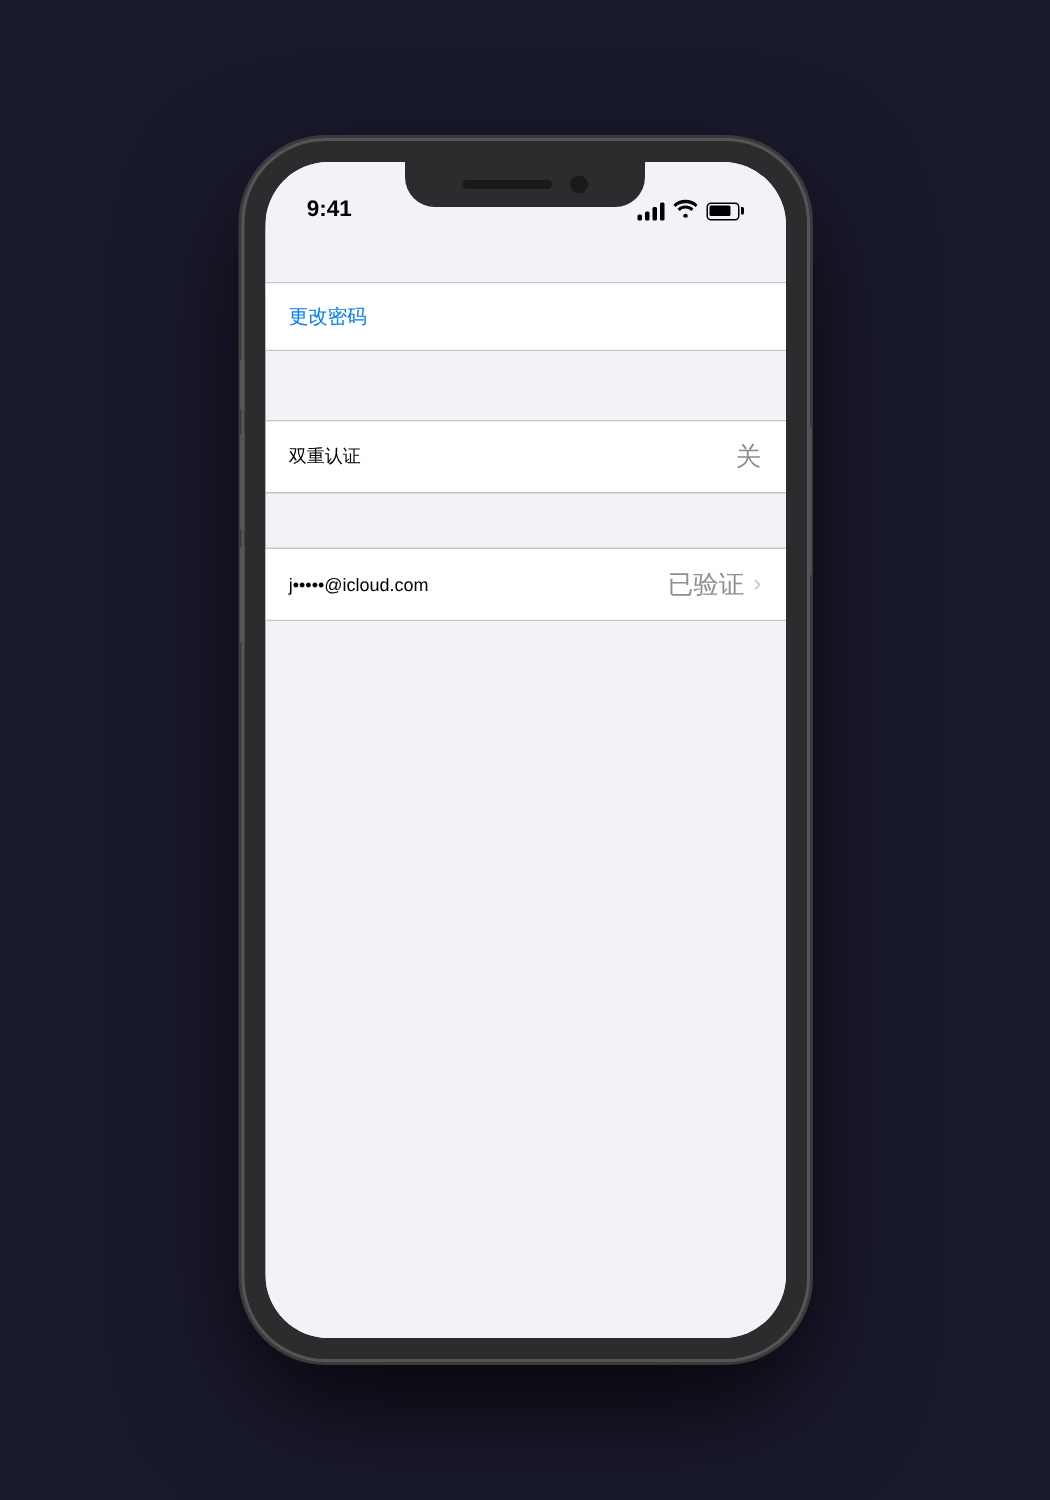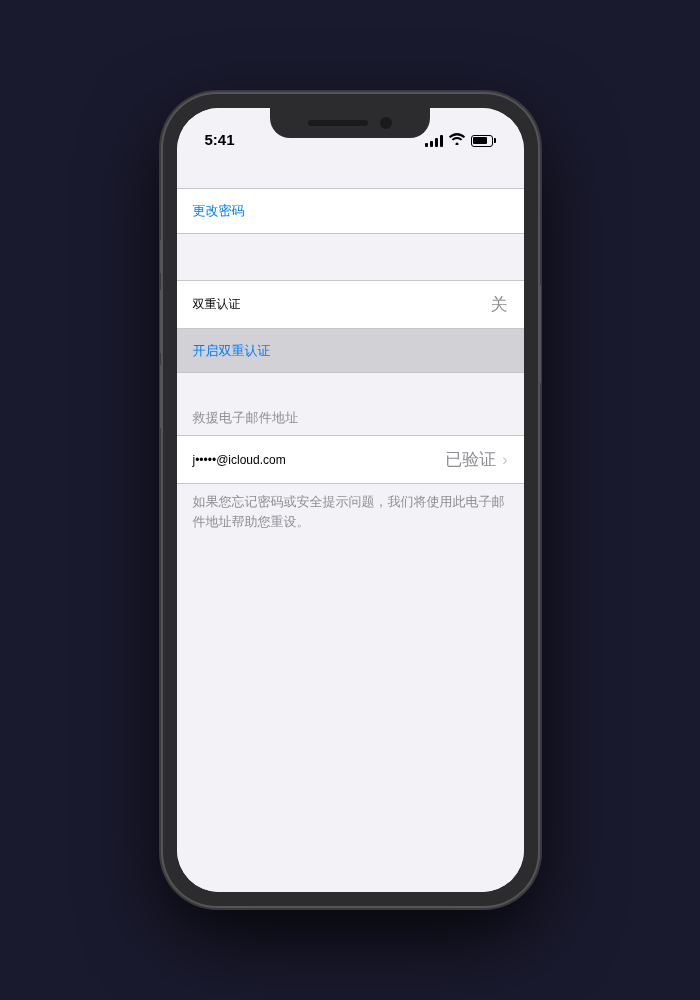--- a/index.html
+++ b/index.html
@@ -306,21 +306,21 @@
   <div class="btn-right"></div>
 
   <div class="phone-screen">
 
     <div class="notch">
       <div class="notch-speaker"></div>
       <div class="notch-camera"></div>
     </div>
 
     <div class="status-bar">
-      <span class="status-time">5:41</span>
+      <span class="status-time">9:41</span>
       <div class="status-icons">
         <div class="signal-bars">
           <div class="signal-bar" style="height:4px"></div>
           <div class="signal-bar" style="height:6px"></div>
           <div class="signal-bar" style="height:9px"></div>
           <div class="signal-bar" style="height:12px"></div>
         </div>
         <span class="wifi-icon">
           <svg width="16" height="12" viewBox="0 0 16 12">
             <path d="M8 9.5a1.5 1.5 0 1 1 0 3 1.5 1.5 0 0 1 0-3z" fill="#000"></path>
@@ -358,38 +358,31 @@
       <div class="section-gap-sm"></div>
 
 
       <div class="section-gap"></div>
 
       <div class="table-section">
         <div class="section-title-row">
           <span class="row-label-black">双重认证</span>
           <span class="row-value-text">关</span>
         </div>
-        <div class="table-row highlighted" style="border-top: 0.5px solid #c6c6c8;">
-          <span class="row-label-blue">开启双重认证</span>
-        </div>
       </div>
 
       <div class="section-gap"></div>
 
-      <div class="section-header-label">救援电子邮件地址</div>
       <div class="table-section">
         <div class="table-row">
           <span class="row-label-black">j•••••@icloud.com</span>
           <div class="row-value">
             <span class="row-value-text">已验证</span>
             <span class="chevron-right">›</span>
           </div>
         </div>
       </div>
-      <div class="section-footer">
-        <span>如果您忘记密码或安全提示问题，我们将使用此电子邮件地址帮助您重设。</span>
-      </div>
 
       <div class="section-gap"></div>
 
     </div>
   </div>
 </div>
 
 </body></html>

